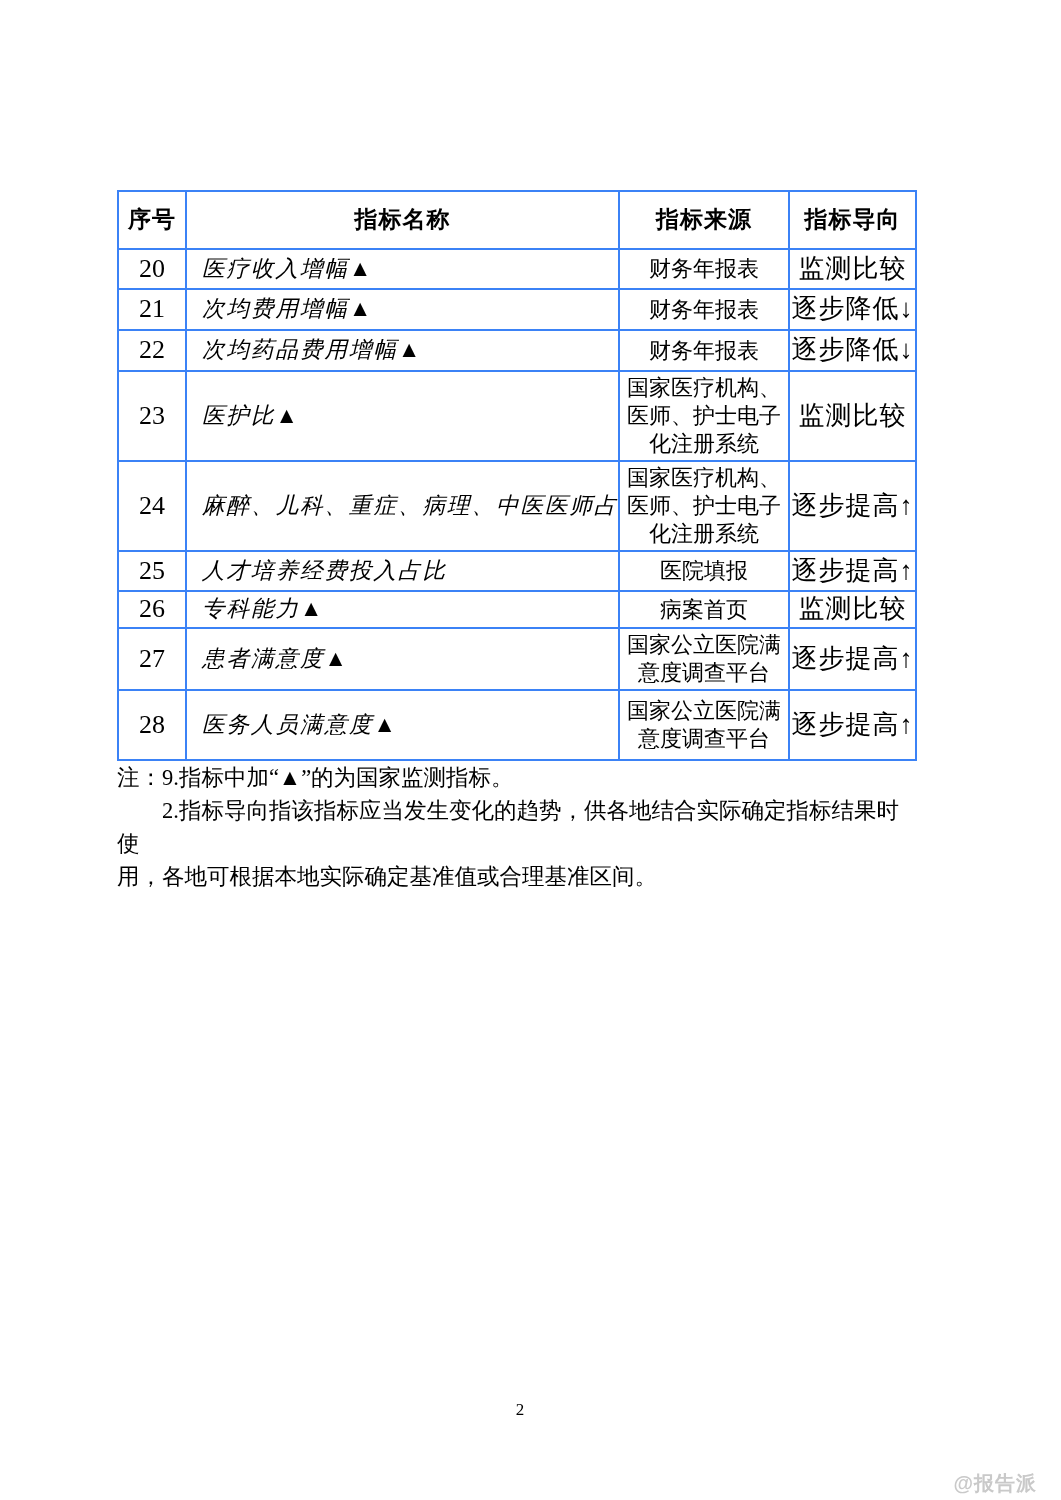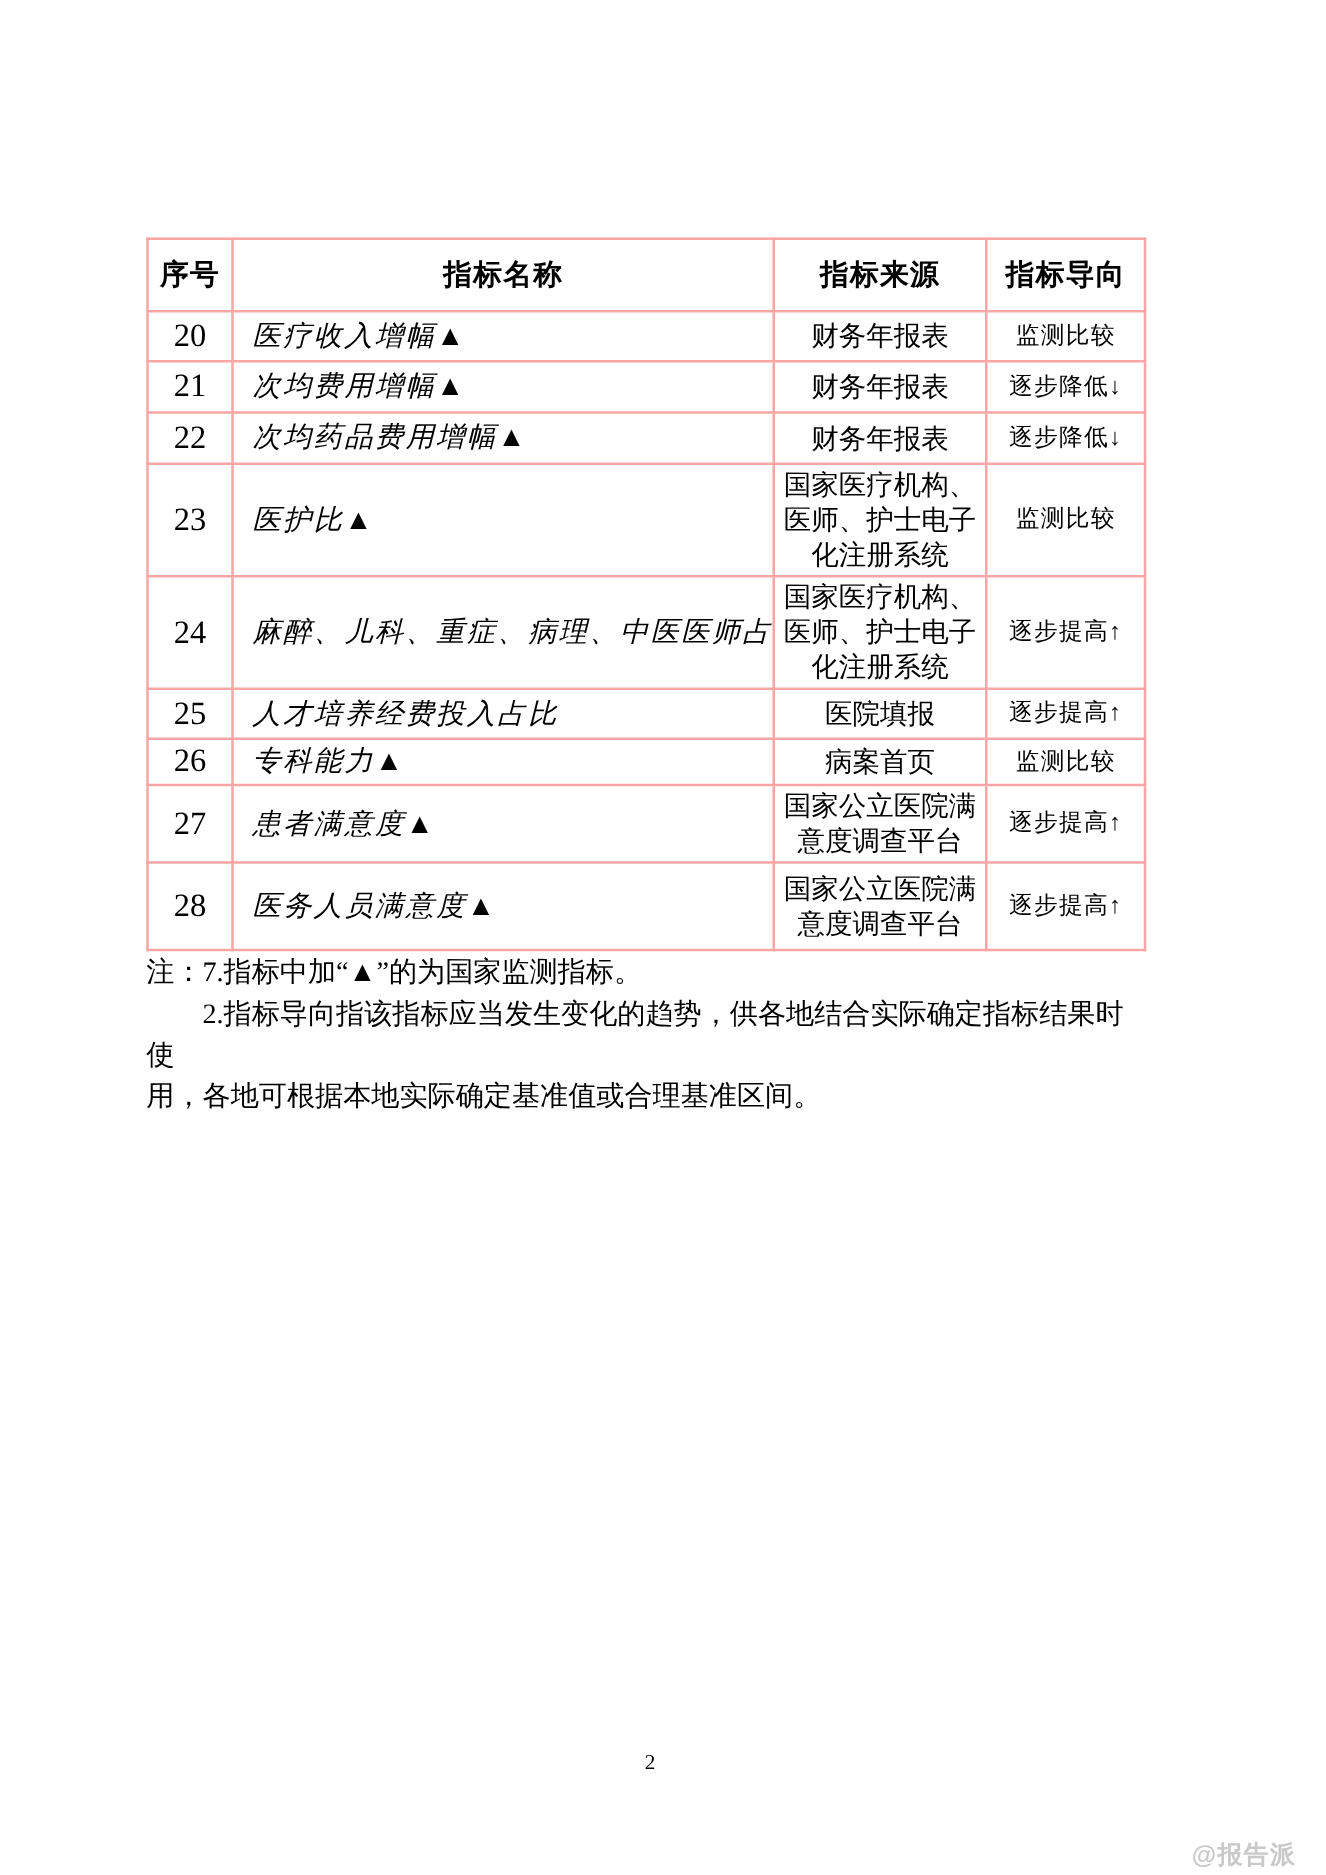--- a/index.html
+++ b/index.html
@@ -18,21 +18,21 @@
   }
   
   .indicator-table {
     position: absolute;
     left: 117px; top: 190px;
     width: 798px;
     border-collapse: collapse;
     table-layout: fixed;
   }
   .indicator-table th, .indicator-table td {
-    border: 2px solid #fca5a5;
+    border: 2px solid #3b82f6;
     text-align: center;
     vertical-align: middle;
     font-size: 23px;
     line-height: 1.25;
     padding: 0;
     overflow: hidden;
   }
   .indicator-table th {
     font-weight: bold;
     height: 58px;
@@ -55,21 +55,21 @@
     letter-spacing: 2px;
     font-style: italic;
   }
   td.cell-source {
     white-space: pre-line;
     line-height: 28px;
     font-size: 22px;
     padding: 2px 3px;
   }
   td.cell-direction {
-    font-size: 19px;
+    font-size: 26px;
     letter-spacing: 1px;
   }
   
   .notes {
     position: absolute;
     left: 117px; top: 761px;
     width: 800px;
     font-size: 22.5px;
     line-height: 33px;
   }
@@ -173,21 +173,21 @@
         <td class="cell-no">28</td>
         <td class="cell-name">医务人员满意度▲</td>
         <td class="cell-source">国家公立医院满
 意度调查平台</td>
         <td class="cell-direction">逐步提高↑</td>
       </tr>
     </tbody>
   </table>
 
   <div class="notes">
-    <div class="note-para1">注：7.指标中加“▲”的为国家监测指标。</div>
+    <div class="note-para1">注：9.指标中加“▲”的为国家监测指标。</div>
     <div class="note-para2">2.指标导向指该指标应当发生变化的趋势，供各地结合实际确定指标结果时使
 用，各地可根据本地实际确定基准值或合理基准区间。</div>
   </div>
 
   <div class="page-number">2</div>
 
   <div class="watermark">@报告派</div>
 
 </div>
 

